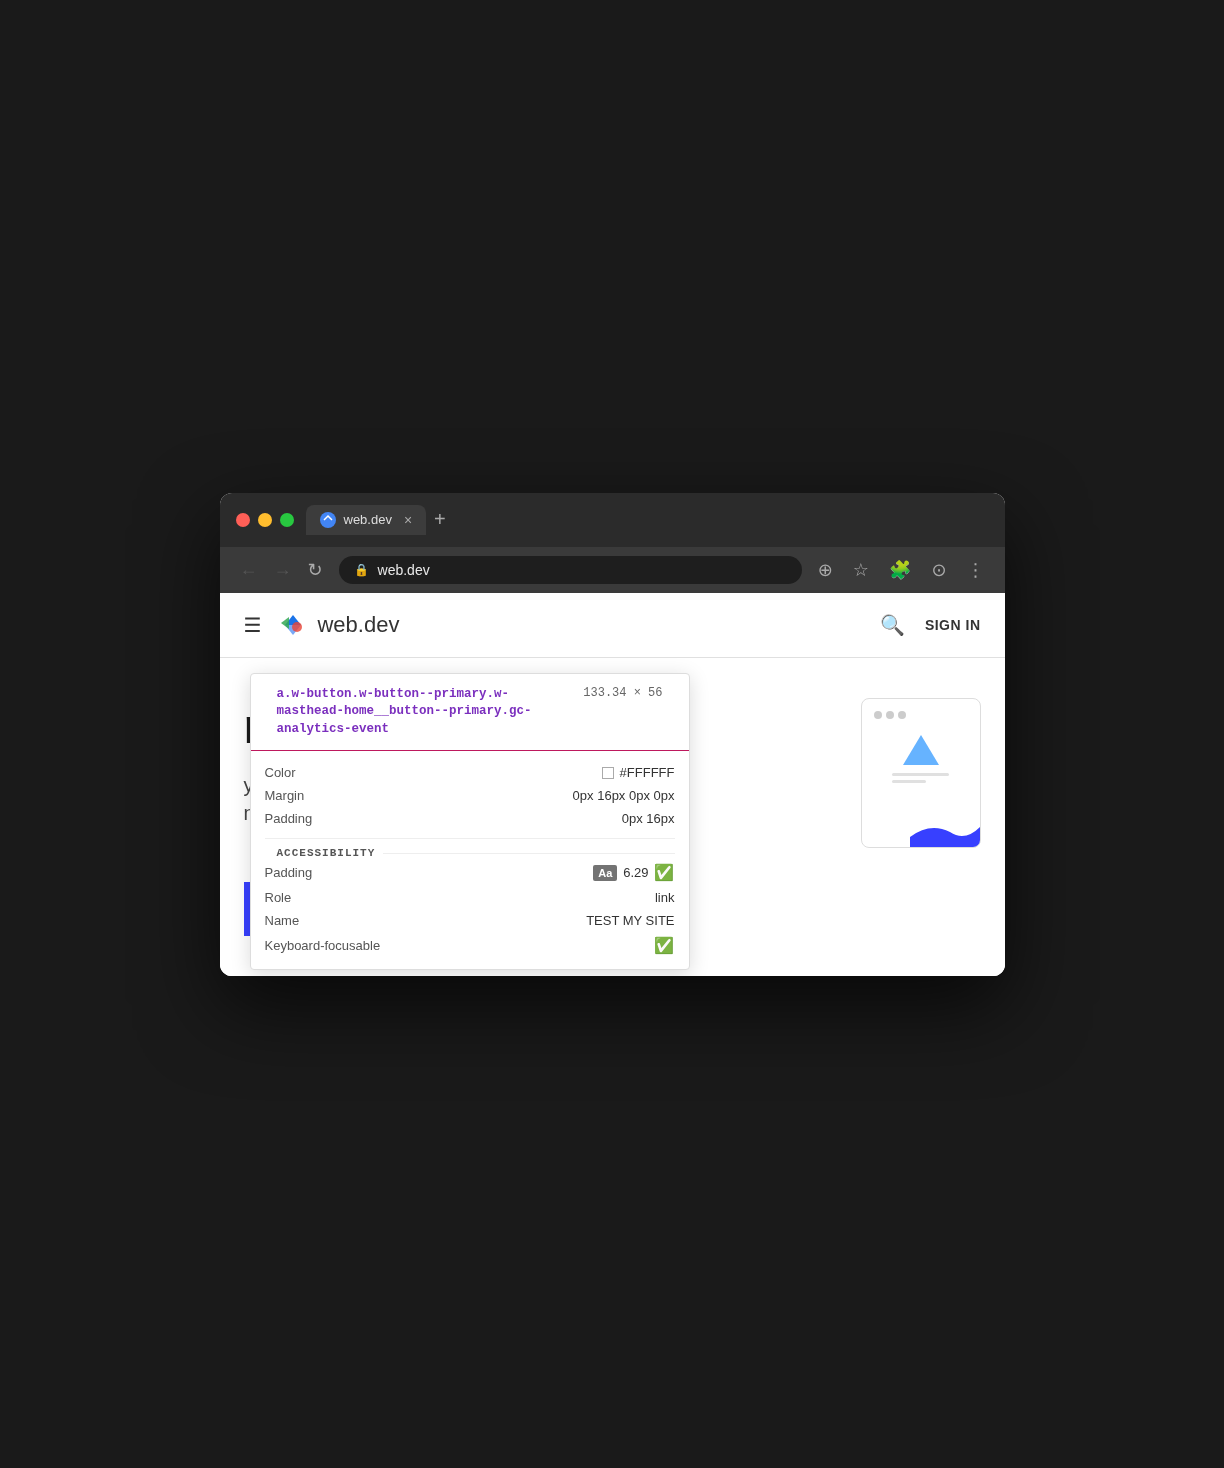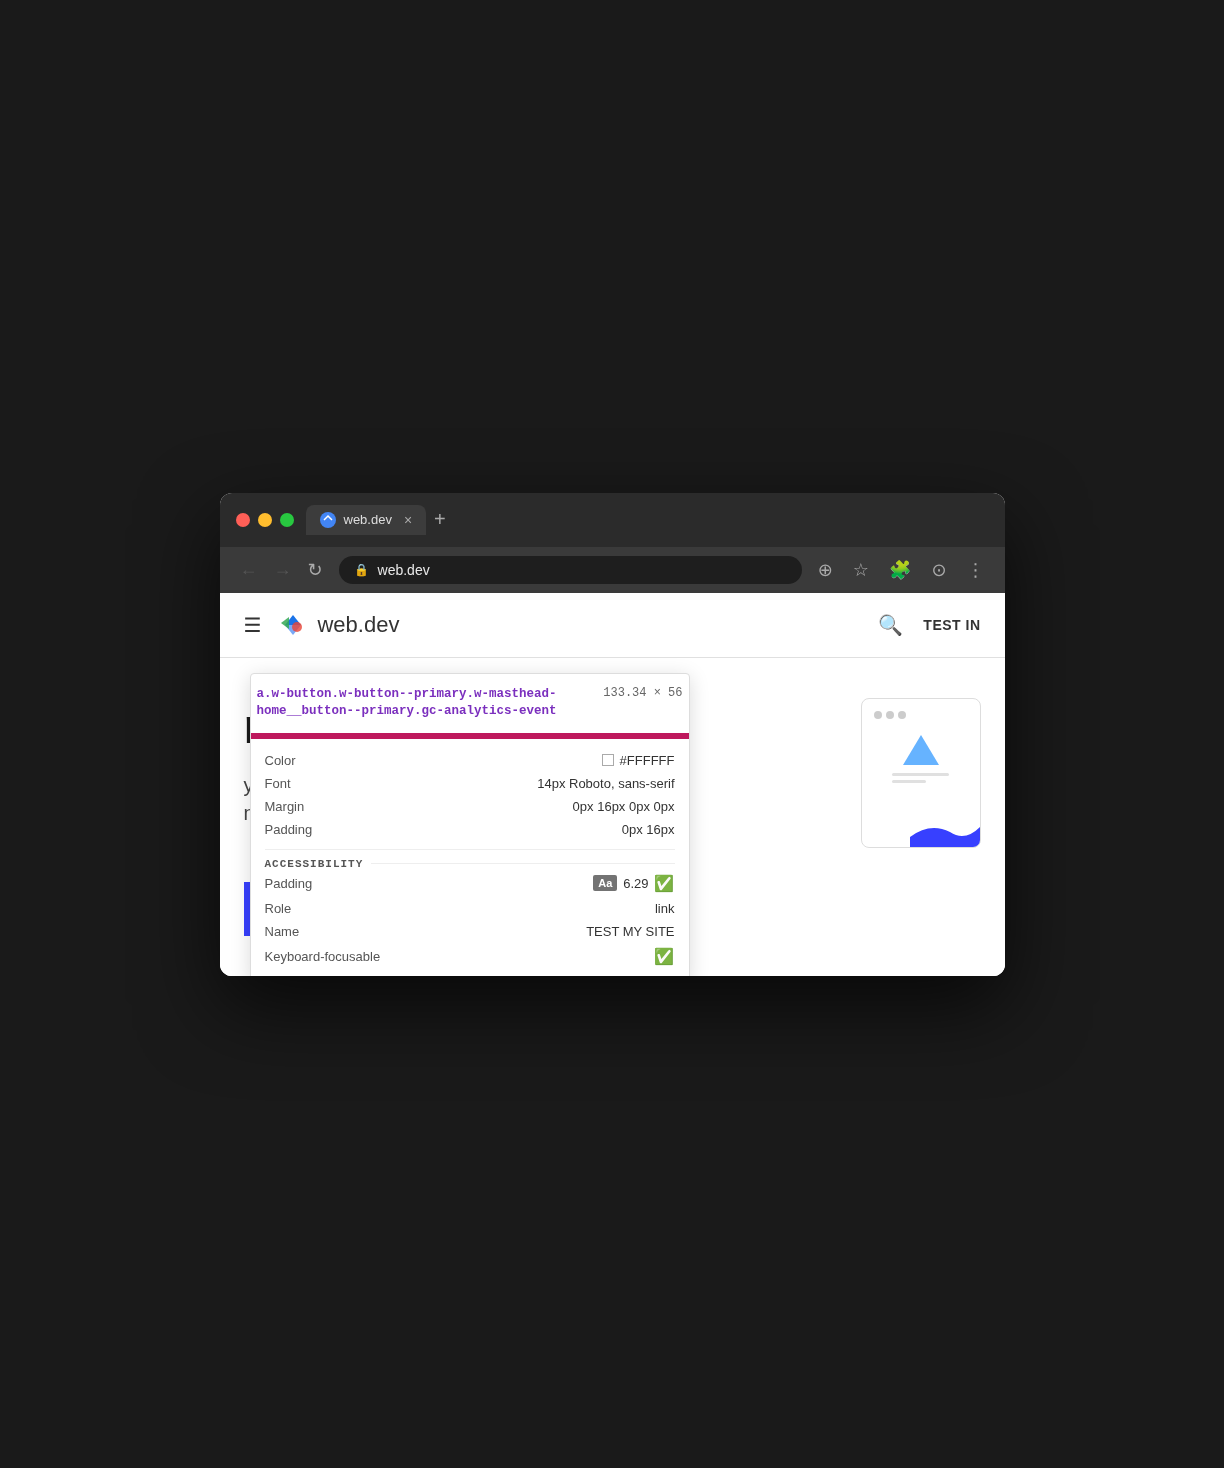--- a/index.html
+++ b/index.html
@@ -304,22 +304,22 @@
       width: 440px;
       background: #fff;
       border: 1px solid #ddd;
       border-radius: 4px;
       box-shadow: 0 4px 20px rgba(0,0,0,0.15);
       font-family: 'Courier New', monospace;
       font-size: 13px;
       z-index: 100;
     }
     .inspector-header {
-      padding: 12px 6px;
-      border-bottom: 6px solid #be185d;
+      padding: 12px 26px;
+      border-bottom: 1px solid #be185d;
       display: flex;
       justify-content: flex-end;
       align-items: flex-start;
     }
     .inspector-selector {
       color: #7b2fbe;
       font-weight: bold;
       font-size: 12.5px;
       line-height: 1.4;
       flex: 1;
@@ -364,20 +364,21 @@
     }
     .accessibility-label {
       font-size: 11px;
       font-weight: 700;
       color: #555;
       letter-spacing: 1px;
       text-transform: uppercase;
       display: flex;
       align-items: center;
       gap: 8px;
+      margin-left: 12px;
     }
     .accessibility-label::after {
       content: '';
       flex: 1;
       height: 1px;
       background: #eee;
     }
     .contrast-badge {
       background: #737373;
       color: #fff;
@@ -445,21 +446,21 @@
             <polygon points="8,16 16,6 24,16" fill="#1a73e8"></polygon>
             <polygon points="8,16 16,26 24,16" fill="#4285f4" opacity="0.7"></polygon>
             <circle cx="20" cy="18" r="5" fill="#ea4335" opacity="0.8"></circle>
             <polygon points="4,14 12,8 12,20" fill="#34a853" opacity="0.85"></polygon>
           </svg>
           <span class="logo-text">web.dev</span>
         </div>
       </div>
       <div class="site-header-right">
         <span class="search-icon">🔍</span>
-        <span class="sign-in-btn">TEST IN</span>
+        <span class="sign-in-btn">SIGN IN</span>
       </div>
     </div>
 
     <div class="hero-section">
       <div class="hero-text">
         <div class="hero-headline">
           <span>re of</span>
         </div>
         <div class="hero-subtext">
           <div>your own</div>
@@ -493,24 +494,20 @@
         <span class="inspector-selector">a.w-button.w-button--primary.w-masthead-home__button--primary.gc-analytics-event</span>
         <span class="inspector-dimensions">133.34 × 56</span>
       </div>
       <div class="inspector-body">
         <div class="inspector-row">
           <span class="inspector-label">Color</span>
           <span class="inspector-value">
             <span class="color-swatch white"></span>
             <span>#FFFFFF</span>
           </span>
-        </div>
-        <div class="inspector-row">
-          <span class="inspector-label">Font</span>
-          <span class="inspector-value">14px Roboto, sans-serif</span>
         </div>
         <div class="inspector-row">
           <span class="inspector-label">Margin</span>
           <span class="inspector-value">0px 16px 0px 0px</span>
         </div>
         <div class="inspector-row">
           <span class="inspector-label">Padding</span>
           <span class="inspector-value">0px 16px</span>
         </div>
 

